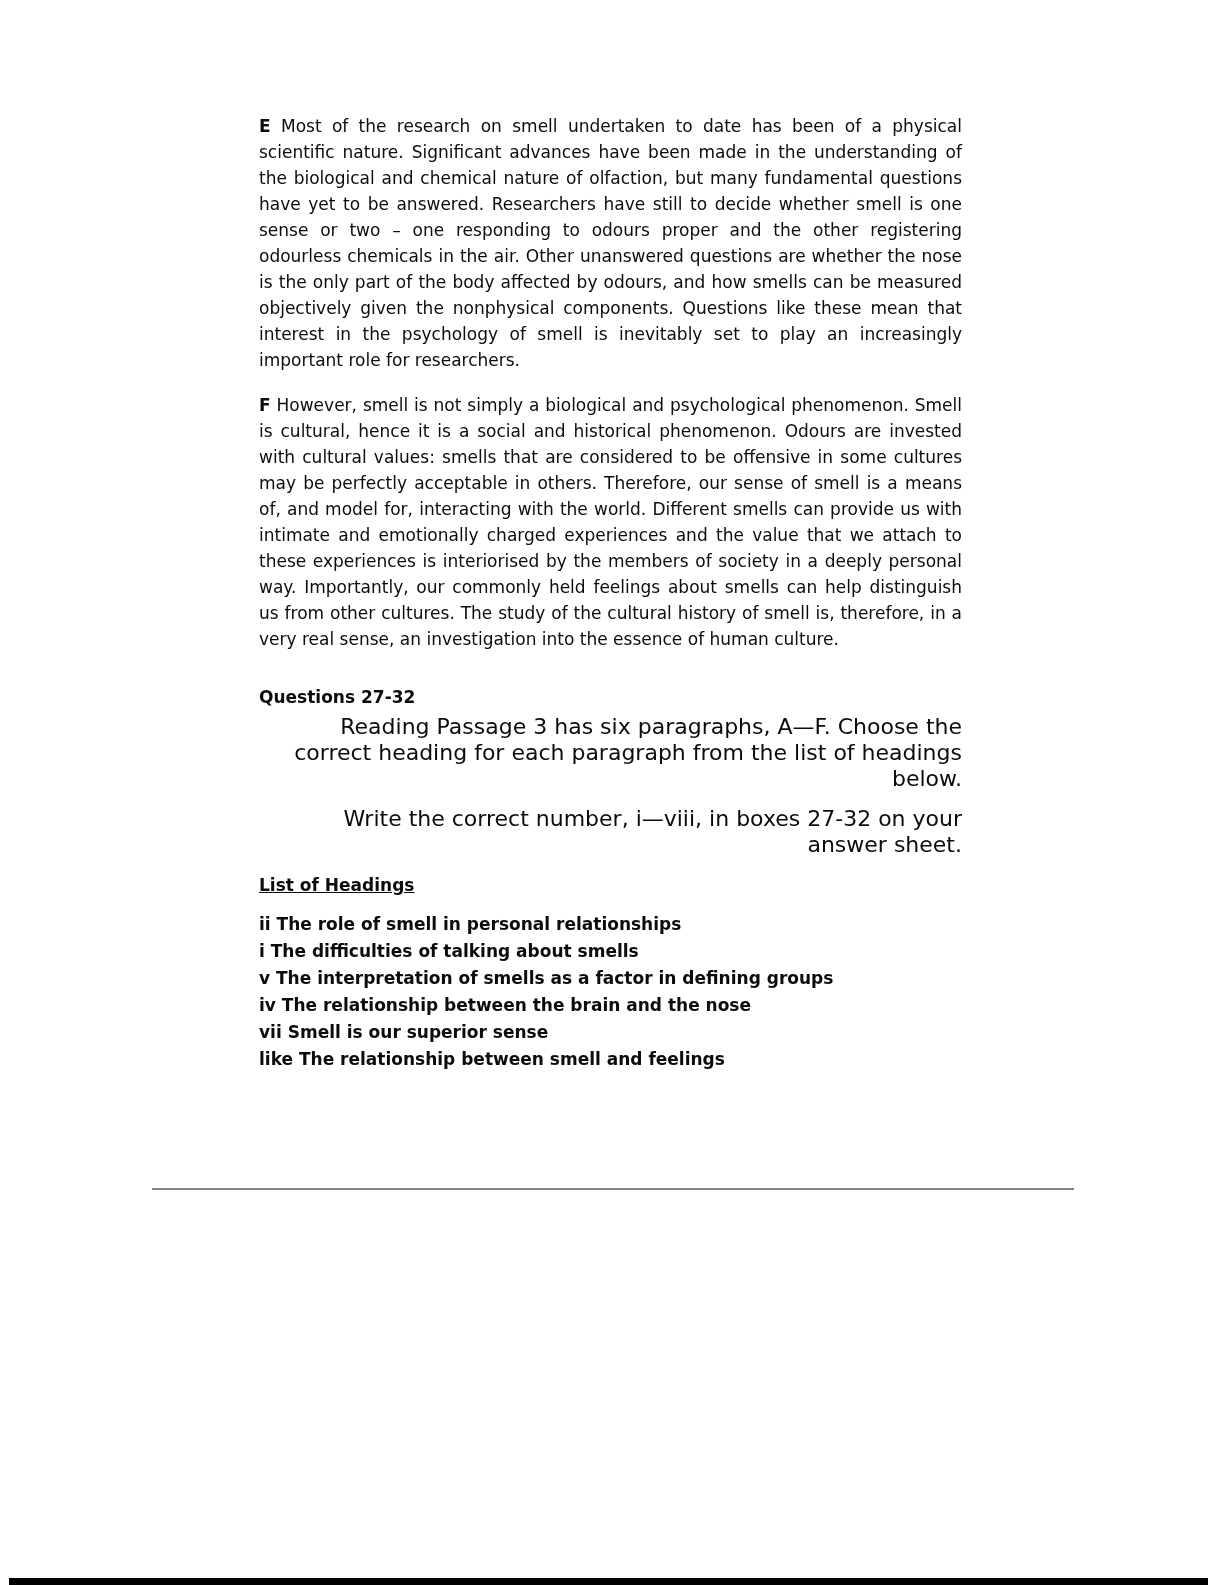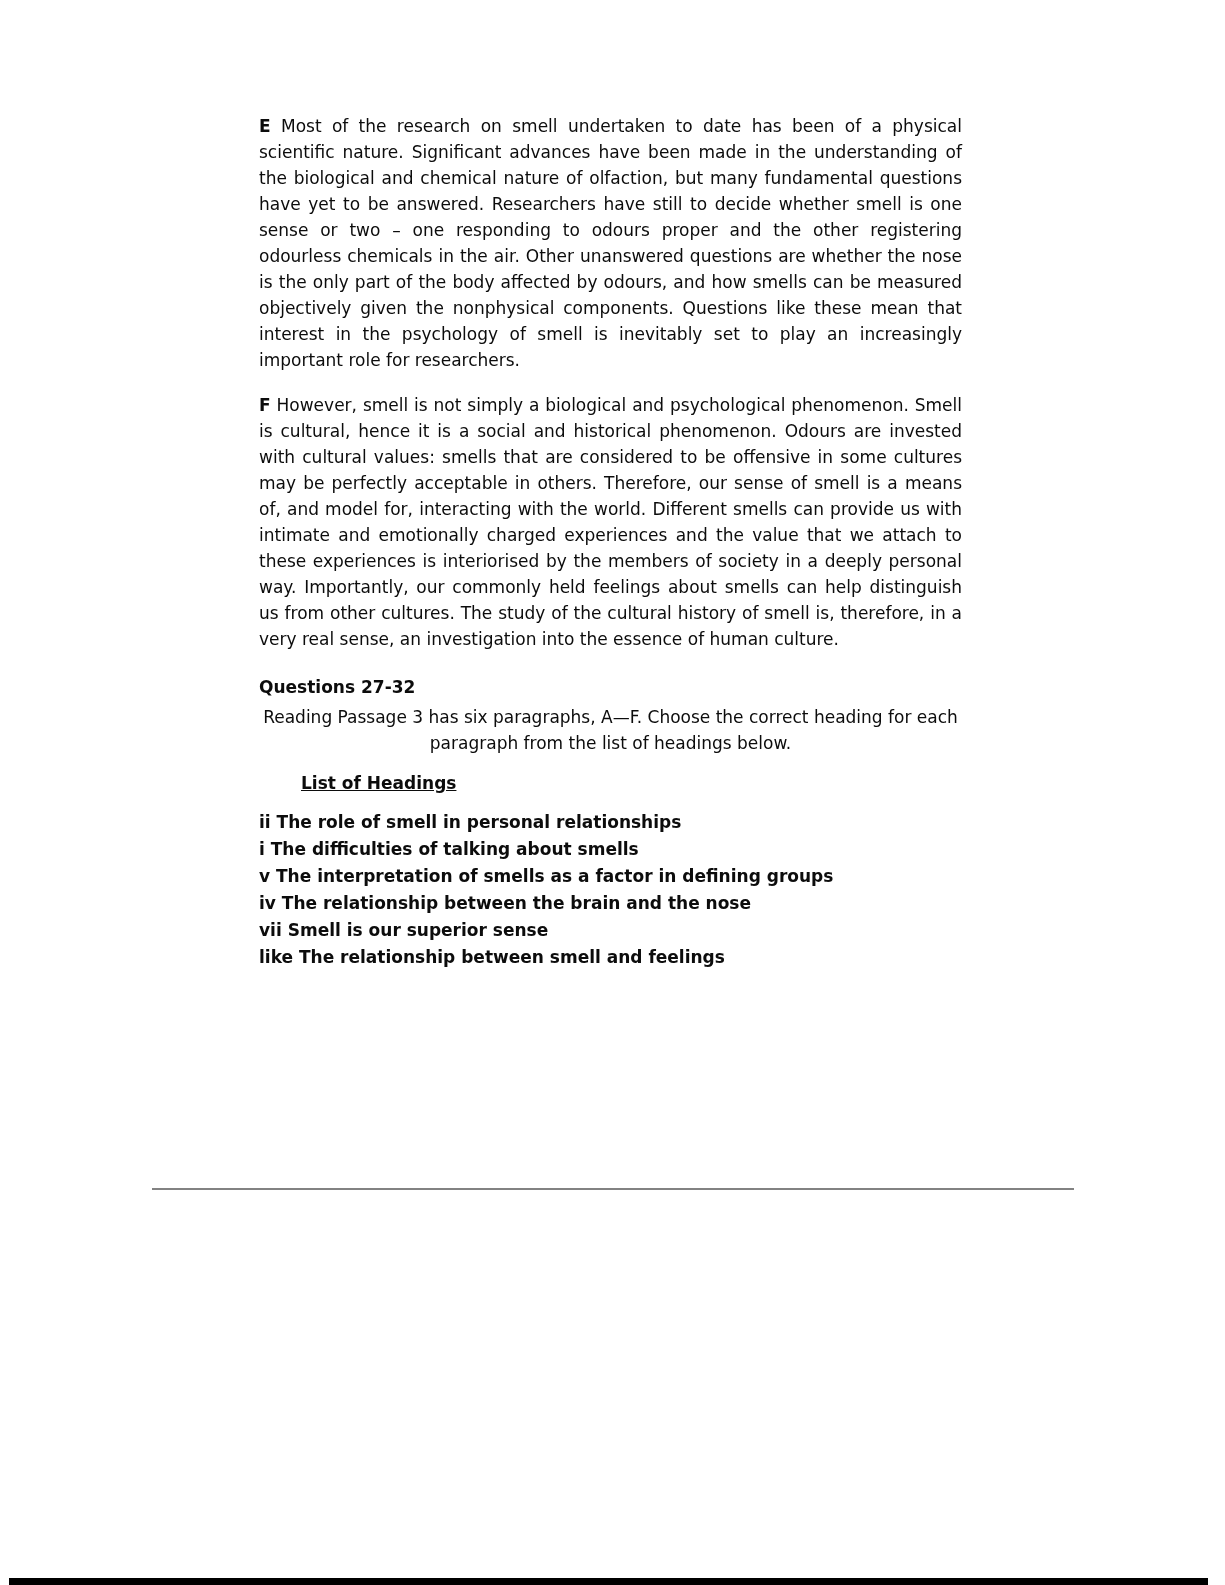--- a/index.html
+++ b/index.html
@@ -21,38 +21,38 @@
     width: 703px;
   }
   .para {
     margin: 0 0 19px 0;
     font-size: 17px;
     line-height: 26px;
     text-align: justify;
   }
   .para .plabel { font-weight: bold; }
   .q-title {
-    margin: 22px 0 4px 0;
+    margin: 32px 0 4px 0;
     font-size: 17px;
     line-height: 26px;
     font-weight: bold;
   }
   .instr {
     margin: 0 0 14px 0;
-    font-size: 17px;
+    font-size: 22px;
     line-height: 26px;
-    text-align: center;
+    text-align: right;
   }
   .list-title {
     margin: 0 0 13px 0;
     font-size: 17px;
     line-height: 26px;
     font-weight: bold;
   }
-  .list-title .u { text-decoration: underline; margin-left: 42px; }
+  .list-title .u { text-decoration: underline; }
   .headings { margin: 0; }
   .heading-item {
     font-size: 17px;
     line-height: 27px;
     font-weight: bold;
   }
   .divider {
     position: absolute;
     left: 152px;
     top: 1188px;
@@ -76,20 +76,21 @@
   <div class="content">
 
     <p class="para"><b class="plabel">E</b> <span>Most of the research on smell undertaken to date has been of a physical scientific nature. Significant advances have been made in the understanding of the biological and chemical nature of olfaction, but many fundamental questions have yet to be answered. Researchers have still to decide whether smell is one sense or two – one responding to odours proper and the other registering odourless chemicals in the air. Other unanswered questions are whether the nose is the only part of the body affected by odours, and how smells can be measured objectively given the nonphysical components. Questions like these mean that interest in the psychology of smell is inevitably set to play an increasingly important role for researchers.</span></p>
 
     <p class="para"><b class="plabel">F</b> <span>However, smell is not simply a biological and psychological phenomenon. Smell is cultural, hence it is a social and historical phenomenon. Odours are invested with cultural values: smells that are considered to be offensive in some cultures may be perfectly acceptable in others. Therefore, our sense of smell is a means of, and model for, interacting with the world. Different smells can provide us with intimate and emotionally charged experiences and the value that we attach to these experiences is interiorised by the members of society in a deeply personal way. Importantly, our commonly held feelings about smells can help distinguish us from other cultures. The study of the cultural history of smell is, therefore, in a very real sense, an investigation into the essence of human culture.</span></p>
 
     <p class="q-title">Questions 27-32</p>
 
     <p class="instr">Reading Passage 3 has six paragraphs, A—F. Choose the correct heading for each paragraph from the list of headings below.</p>
 
+    <p class="instr">Write the correct number, i—viii, in boxes 27-32 on your answer sheet.</p>
 
     <p class="list-title"><span class="u">List of Headings</span></p>
 
     <div class="headings">
       <div class="heading-item"><span>ii</span> <span>The role of smell in personal relationships</span></div>
       <div class="heading-item"><span>i</span> <span>The difficulties of talking about smells</span></div>
       <div class="heading-item"><span>v</span> <span>The interpretation of smells as a factor in defining groups</span></div>
       <div class="heading-item"><span>iv</span> <span>The relationship between the brain and the nose</span></div>
       <div class="heading-item"><span>vii</span> <span>Smell is our superior sense</span></div>
       <div class="heading-item"><span>like</span> <span>The relationship between smell and feelings</span></div>

